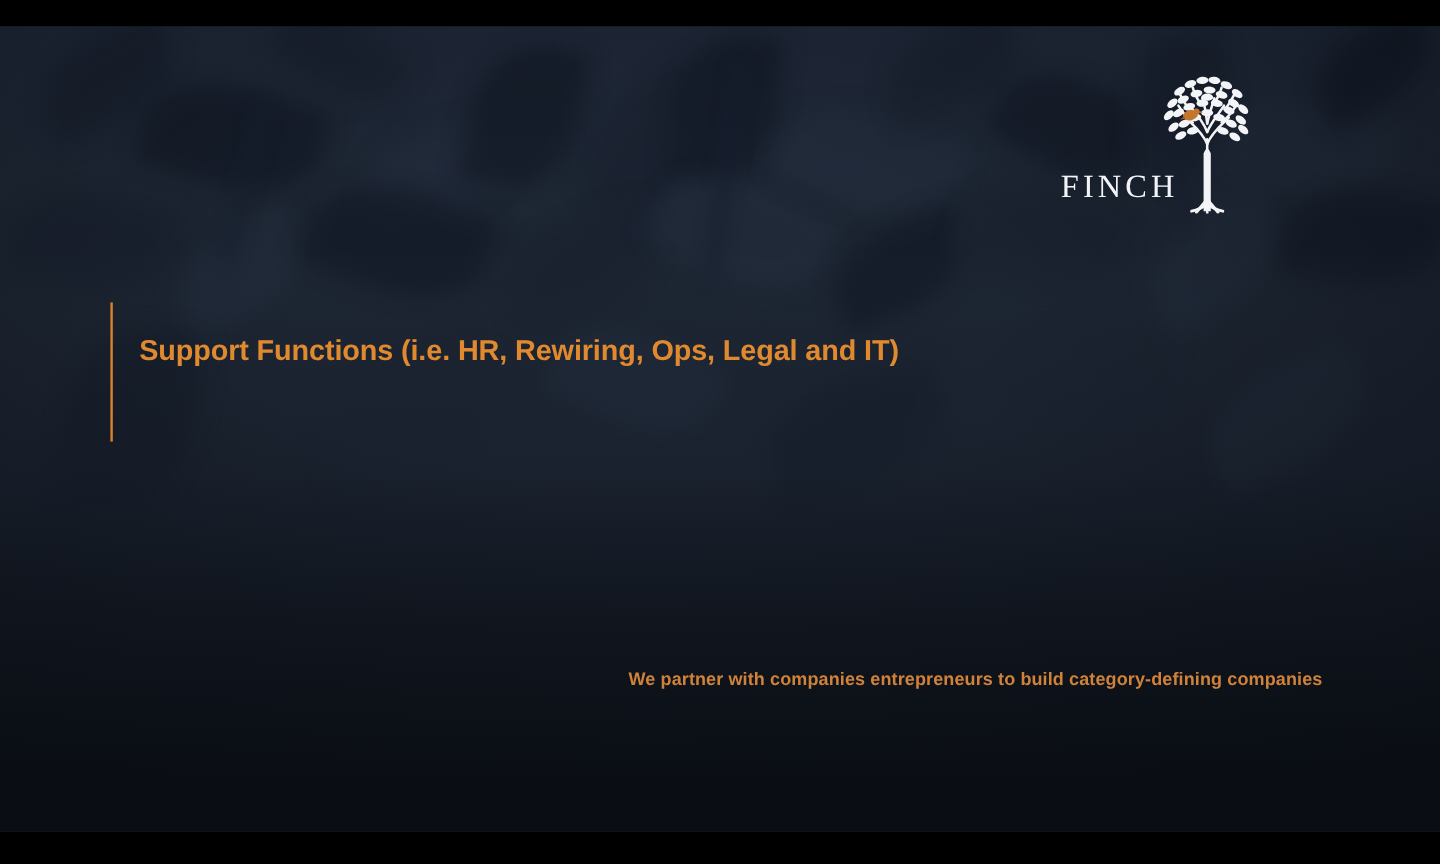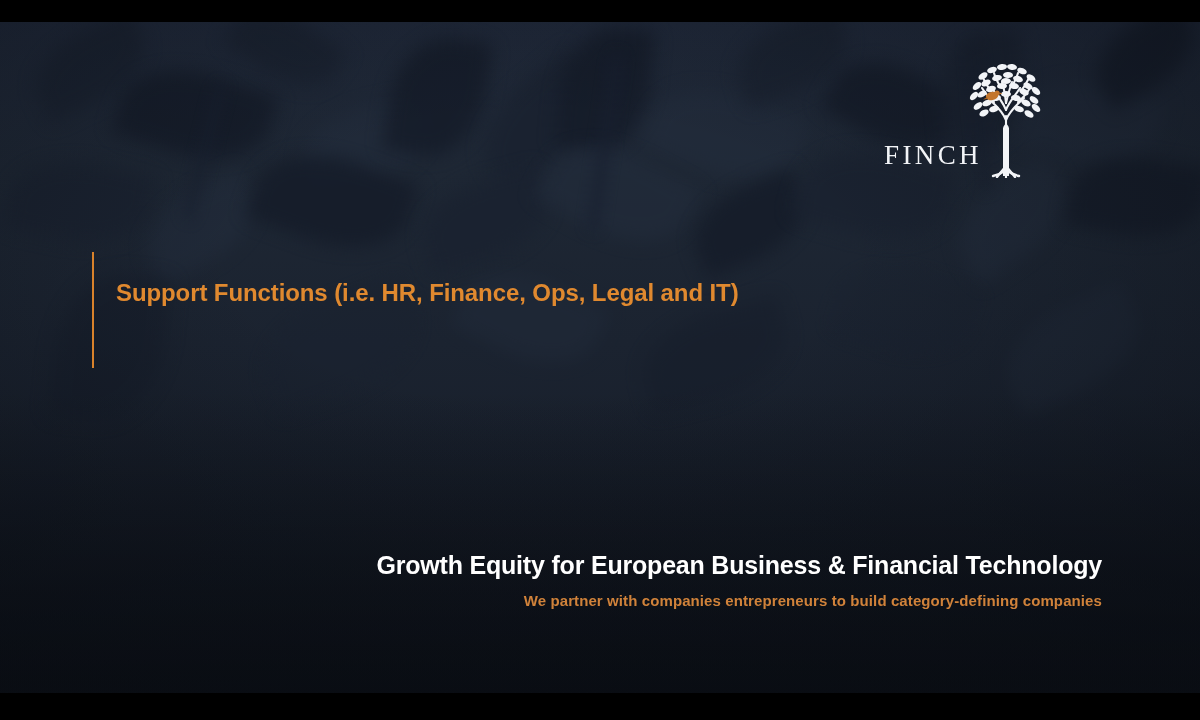--- a/index.html
+++ b/index.html
@@ -306,21 +306,20 @@
       </svg>
     </div>
     <div class="logo-wordmark">
       <span class="logo-word left">FINCH</span>
     </div>
   </div>
 
   <div class="accent-bar"></div>
 
   <div class="title-block">
-    <p class="deck-subtitle">Support Functions (i.e. HR, Finance, Ops, Legal and IT)</p>
+    <p class="deck-subtitle">Support Functions (i.e. HR, Rewiring, Ops, Legal and IT)</p>
   </div>
 
   <div class="tagline-block">
-    <p class="tagline-main">Growth Equity for European Business &amp; Financial Technology</p>
     <p class="tagline-sub">We partner with companies entrepreneurs to build category-defining companies</p>
   </div>
 
 </div>
 
 </body></html>

